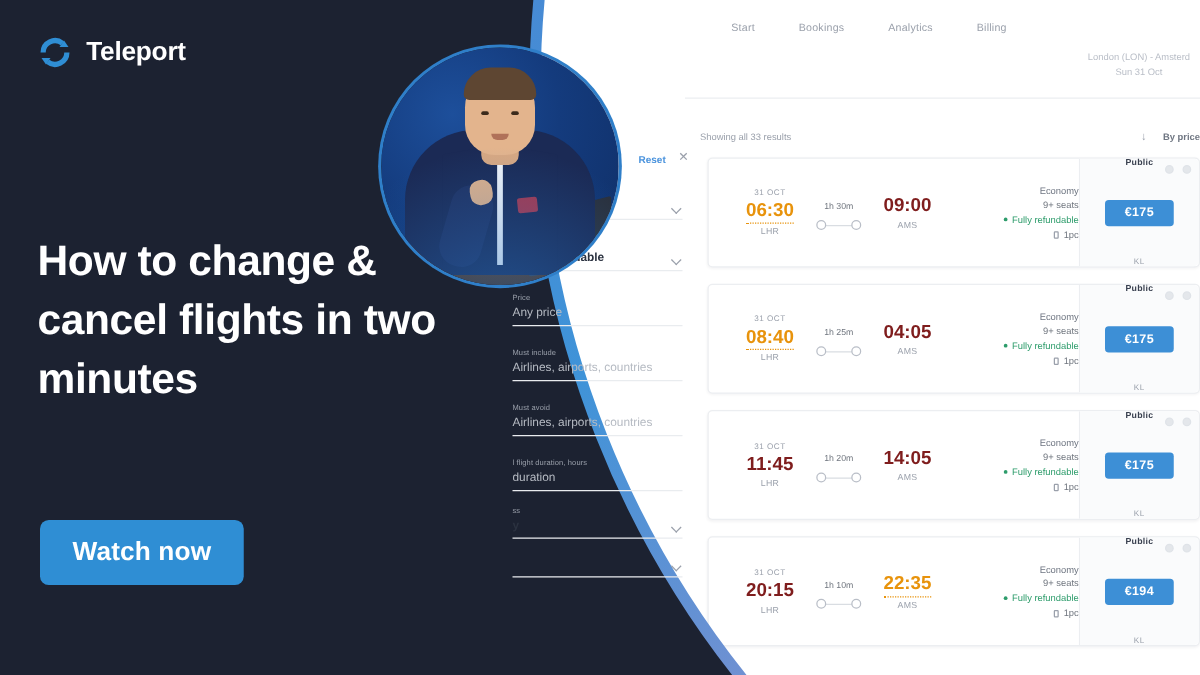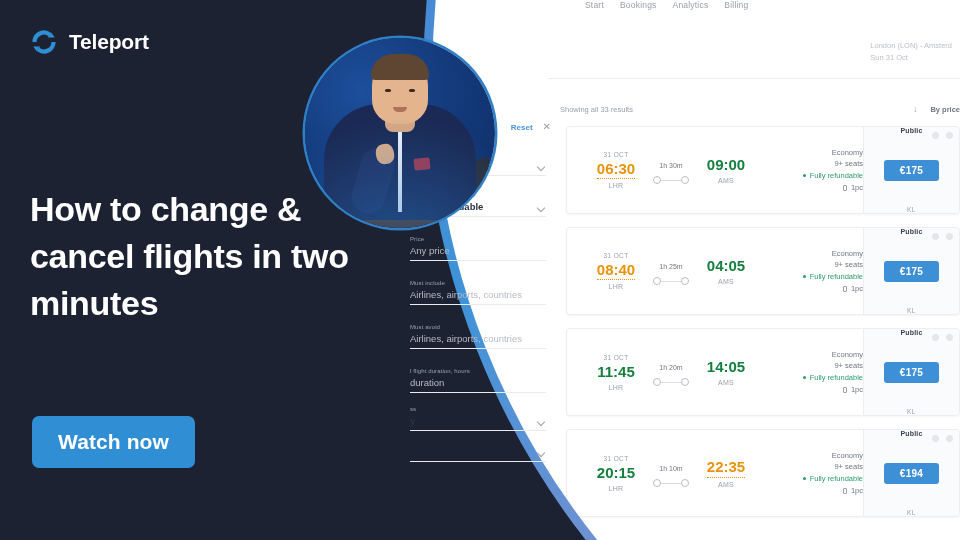--- a/index.html
+++ b/index.html
@@ -25,29 +25,29 @@
   }
   
   #arc {
     position: absolute; left: 0; top: 0; width: 960px; height: 540px;
     pointer-events: none;
   }
 
   
   .appnav {
     position: absolute; left: 0; top: 0; width: 530px; height: 27px;
-    display: flex; align-items: flex-start; gap: 16px; padding-left: 155px;
+    display: flex; align-items: flex-end; gap: 35px; padding-left: 155px;
     background: #fff;
   }
   .appnav span {
     font-size: 8.5px; color: #9aa0ab; letter-spacing: .2px; white-space: nowrap;
   }
 
   .route {
-    position: absolute; right: 8px; top: 40px; text-align: left;
+    position: absolute; right: 8px; top: 40px; text-align: center;
     line-height: 1.55;
   }
   .route div { font-size: 7.5px; color: #b9bec7; white-space: nowrap; }
 
   .divider {
     position: absolute; left: 118px; top: 78px; width: 412px; height: 1px;
     background: #eceef1;
   }
 
   .resultbar {
@@ -63,21 +63,21 @@
   .cards { position: absolute; left: 136px; top: 126px; width: 394px; }
   .card {
     position: relative; display: flex; height: 88px; margin-bottom: 13px;
     background: #fff; border: 1px solid #eceef1; border-radius: 4px;
     box-shadow: 0 1px 2px rgba(30,40,60,.05);
   }
   .card-main { flex: 1; display: flex; align-items: center; padding: 0 0 0 20px; }
   .seg-left { width: 58px; text-align: center; }
   .seg-date { font-size: 6.5px; color: #9aa0ab; letter-spacing: .4px; margin-bottom: 2px; }
   .seg-time {
-    font-size: 15px; font-weight: 700; color: #15803d; line-height: 1.1;
+    font-size: 15px; font-weight: 700; color: #7f1d1d; line-height: 1.1;
     display: inline-block;
   }
   .seg-time.hl { color: #e8930c; border-bottom: 1px dotted #e8930c; padding-bottom: 1px; }
   .seg-apt { font-size: 7px; color: #9aa0ab; margin-top: 3px; letter-spacing: .3px; }
 
   .seg-mid { flex: 1; padding: 0 8px; text-align: center; position: relative; top: 3px; }
   .seg-dur { font-size: 7px; color: #70767f; margin-bottom: 7px; }
   .seg-line { position: relative; height: 8px; }
   .seg-line .bar {
     position: absolute; left: 4px; right: 4px; top: 3.5px; height: 1px; background: #d9dde2;

